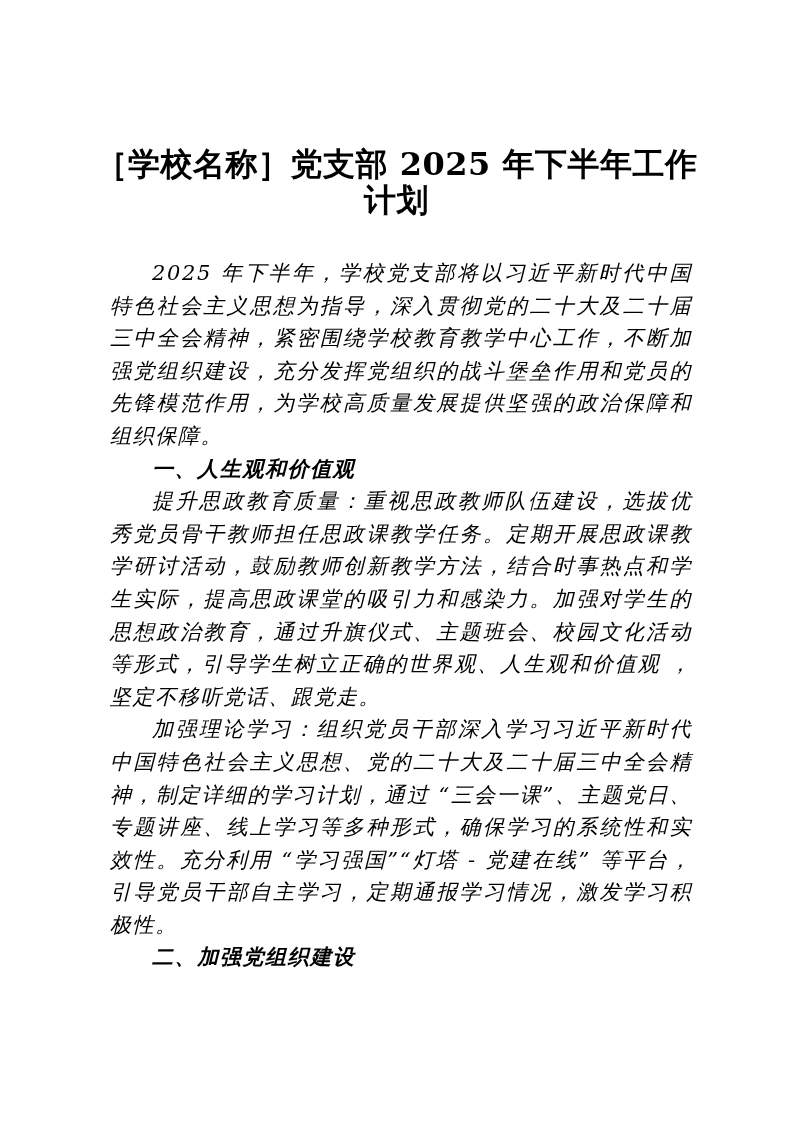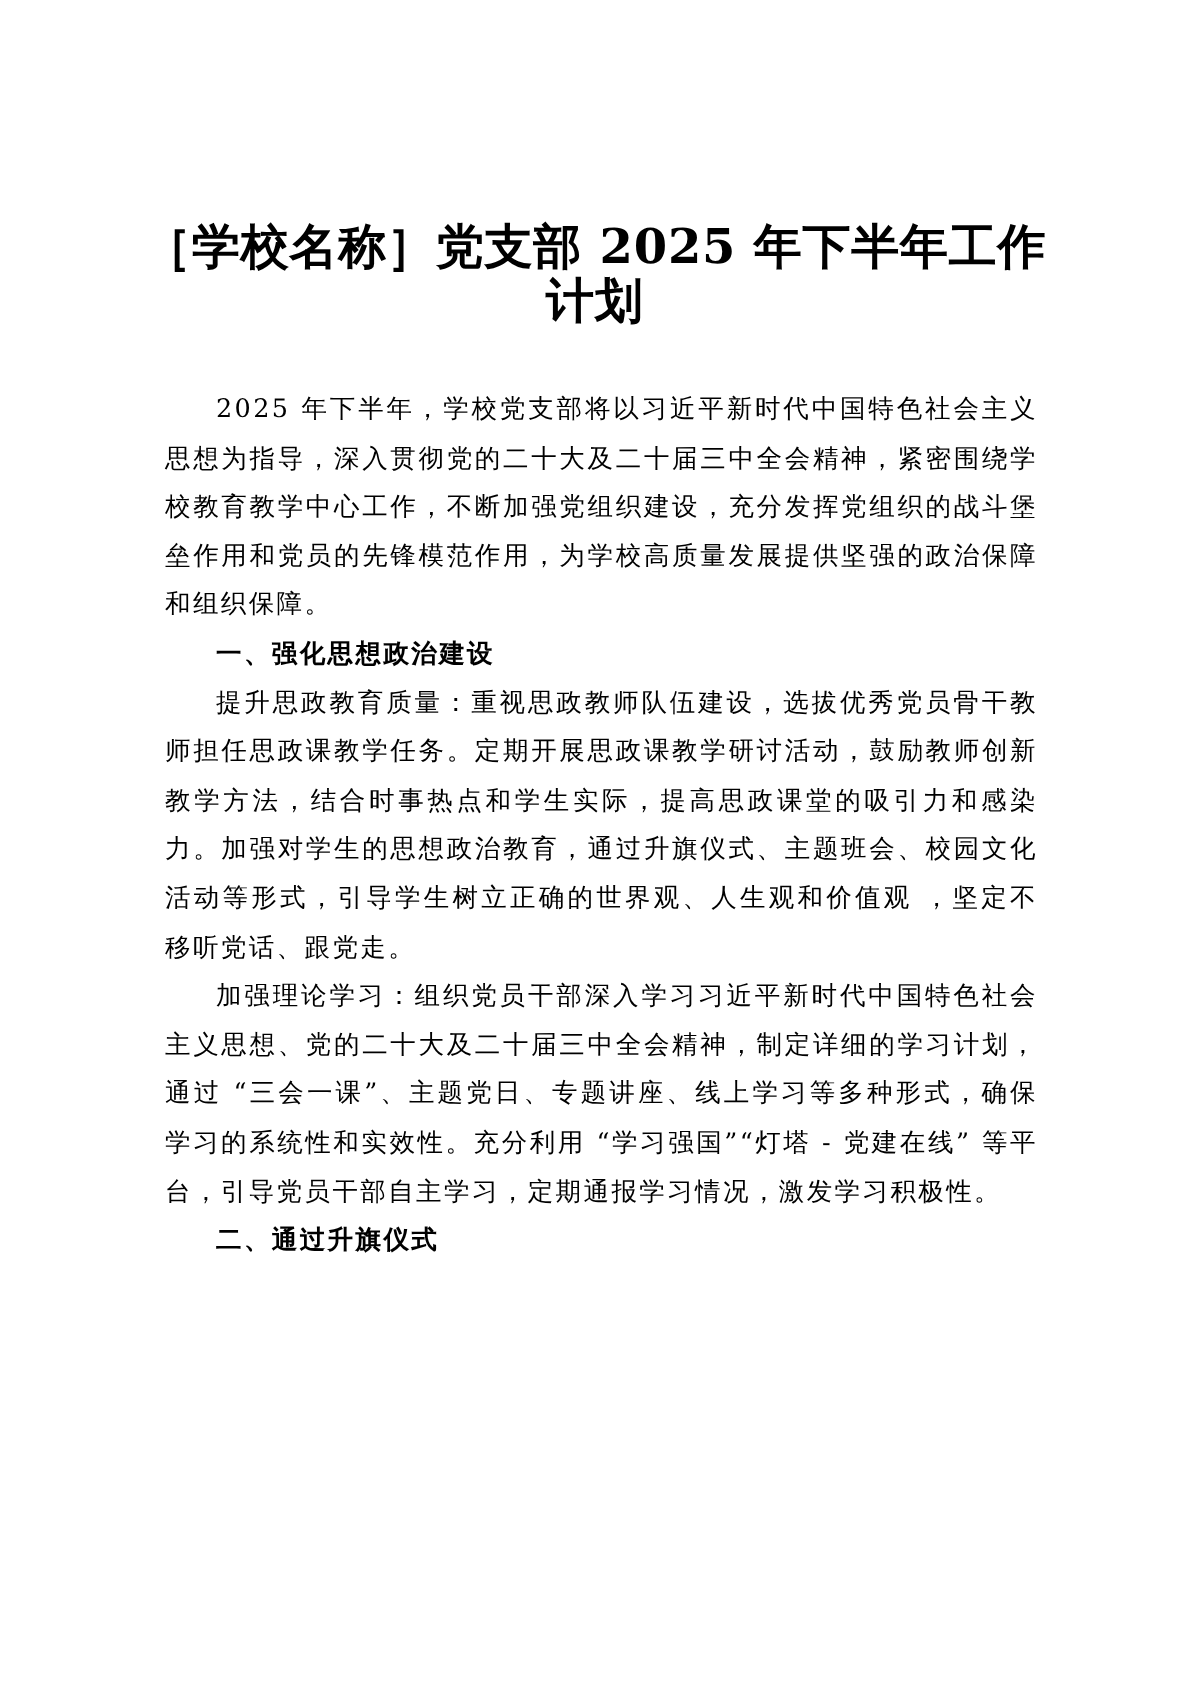--- a/index.html
+++ b/index.html
@@ -34,42 +34,43 @@
       font-size: 32px;
       line-height: 36px;
       letter-spacing: 0.5px;
       margin: 0;
     }
     .body {
       position: absolute;
       left: 110px;
       top: 257px;
       width: 582px;
-      font-size: 17px;
+      font-size: 21px;
       line-height: 32.6px;
       text-align: justify;
       text-justify: inter-character;
       letter-spacing: 1.6px;
+      font-style: italic;
     }
     .para {
       margin: 0;
       text-indent: 2em;
     }
     .heading {
       margin: 0;
       text-indent: 2em;
       font-weight: bold;
     }
   </style>
 </head>
 <body>
 
 <div class="page">
   <h1 class="title">［学校名称］党支部 2025 年下半年工作计划</h1>
 
   <div class="body">
     <p class="para">2025 年下半年，学校党支部将以习近平新时代中国特色社会主义思想为指导，深入贯彻党的二十大及二十届三中全会精神，紧密围绕学校教育教学中心工作，不断加强党组织建设，充分发挥党组织的战斗堡垒作用和党员的先锋模范作用，为学校高质量发展提供坚强的政治保障和组织保障。</p>
-    <p class="heading">一、强化思想政治建设</p>
+    <p class="heading">一、人生观和价值观</p>
     <p class="para">提升思政教育质量：重视思政教师队伍建设，选拔优秀党员骨干教师担任思政课教学任务。定期开展思政课教学研讨活动，鼓励教师创新教学方法，结合时事热点和学生实际，提高思政课堂的吸引力和感染力。加强对学生的思想政治教育，通过升旗仪式、主题班会、校园文化活动等形式，引导学生树立正确的世界观、人生观和价值观 ，坚定不移听党话、跟党走。</p>
     <p class="para">加强理论学习：组织党员干部深入学习习近平新时代中国特色社会主义思想、党的二十大及二十届三中全会精神，制定详细的学习计划，通过 “三会一课”、主题党日、专题讲座、线上学习等多种形式，确保学习的系统性和实效性。充分利用 “学习强国”“灯塔 - 党建在线” 等平台，引导党员干部自主学习，定期通报学习情况，激发学习积极性。</p>
-    <p class="heading">二、通过升旗仪式</p>
+    <p class="heading">二、加强党组织建设</p>
   </div>
 </div>
 
 </body></html>

